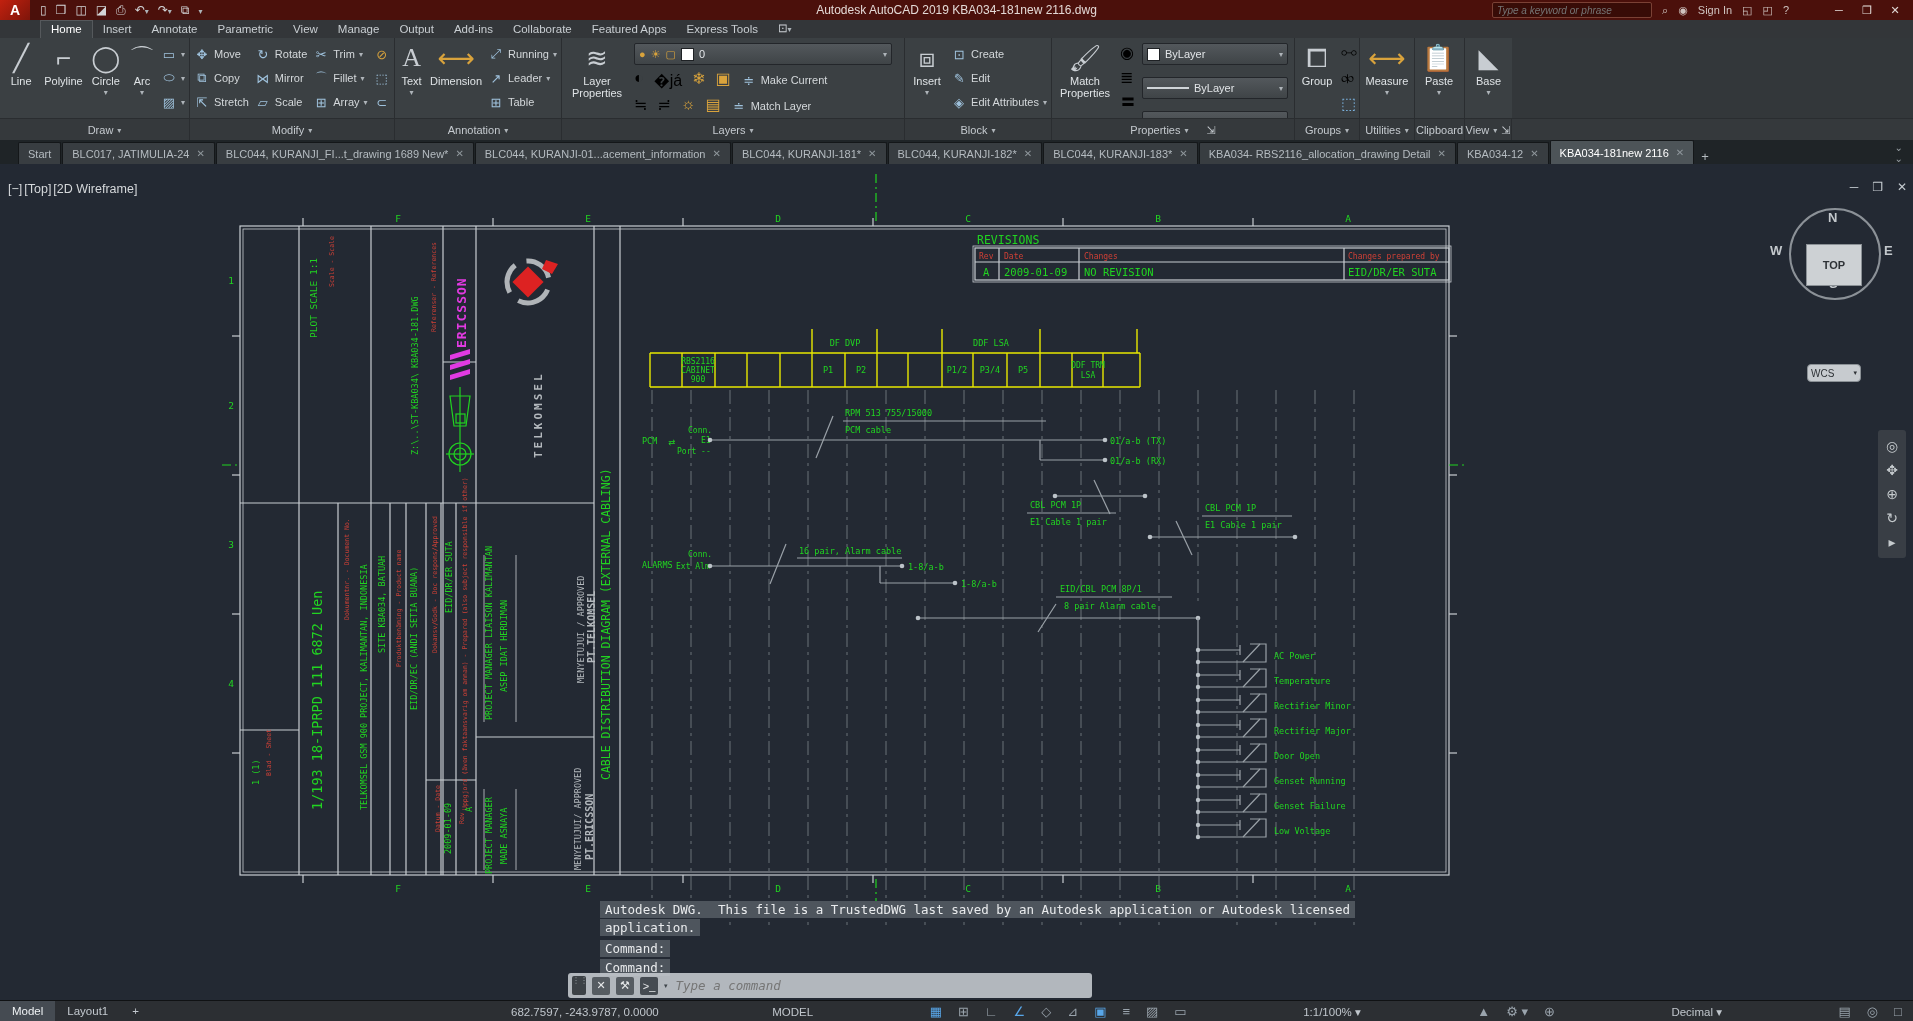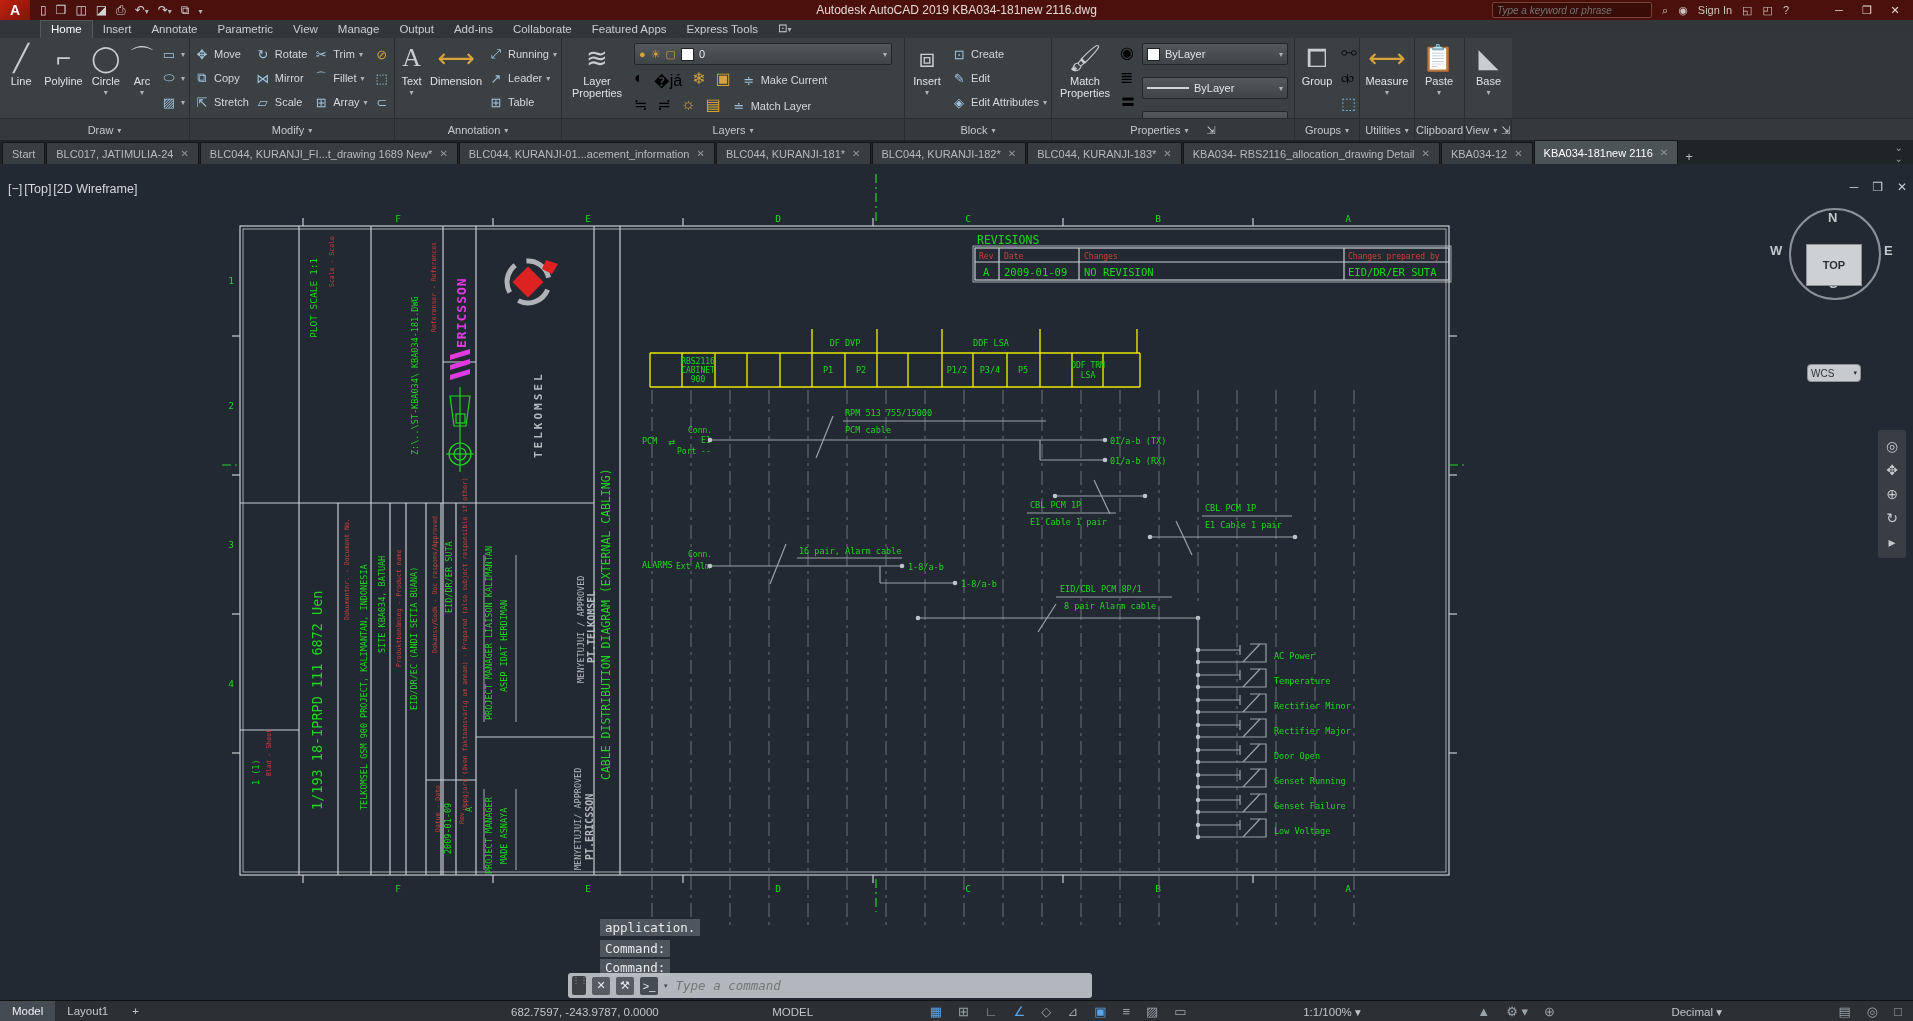--- a/index.html
+++ b/index.html
@@ -45,21 +45,21 @@
        height:20px;display:flex;align-items:center;font-size:11px;color:#e2e5e8;padding:0 4px;gap:5px;}
   .swatch{width:11px;height:11px;background:#ffffff;border:1px solid #1e2124;}
   .lnw{width:42px;height:2px;background:#cfd4d8;}
   #panelrow{position:absolute;left:0;top:118px;width:1913px;height:22px;background:#35393c;display:flex;
             border-top:1px solid #2a2d30;}
   .plabel{box-sizing:border-box;border-right:1px solid #2a2d30;color:#c5cacf;font-size:11px;
           display:flex;align-items:center;justify-content:center;gap:4px;height:22px;}
 
   
   #filetabs{position:absolute;left:0;top:140px;width:1913px;height:24px;background:#1f2427;
-            display:flex;align-items:flex-end;gap:1px;padding-left:2px;box-sizing:border-box;}
+            display:flex;align-items:flex-end;gap:1px;padding-left:18px;box-sizing:border-box;}
   .ft{background:#383d41;border:1px solid #141719;border-bottom:none;color:#b4bbc0;font-size:11px;
       height:21px;display:flex;align-items:center;padding:0 9px;gap:7px;white-space:nowrap;
       border-radius:2px 2px 0 0;}
   .ft .x{color:#8f979c;font-size:10px;}
   .ft.on{background:#4d5458;color:#ffffff;height:23px;}
   .ft-plus{color:#b4bbc0;font-size:13px;padding:0 6px;}
   .ft-ovf{margin-left:auto;color:#9aa1a6;font-size:10px;padding-right:10px;}
 
   
   #canvas{position:absolute;left:0;top:164px;width:1913px;height:836px;background:#232933;overflow:hidden;}
@@ -892,20 +892,21 @@
     </div>
 
   <div id="navbar">
     <span>◎</span>
     <span>✥</span>
     <span>⊕</span>
     <span>↻</span>
     <span>▸</span>
   </div>
 
+  <div class="cmdline" style="left:600px;top:737px;">Autodesk DWG.  This file is a TrustedDWG last saved by an Autodesk application or Autodesk licensed</div>
   <div class="cmdline" style="left:600px;top:755px;">application.</div>
   <div class="cmdline" style="left:600px;top:776px;">Command:</div>
   <div class="cmdline" style="left:600px;top:795px;">Command:</div>
 
   <div id="cmdbar">
     <div id="cmd-grip">⋮⋮</div>
     <div class="cmdic">✕</div>
     <div class="cmdic">⚒</div>
     <div class="cmdic" style="background:#454b52;">&gt;_</div>
     <span style="font-size:7px;color:#3e444a;">▾</span>

